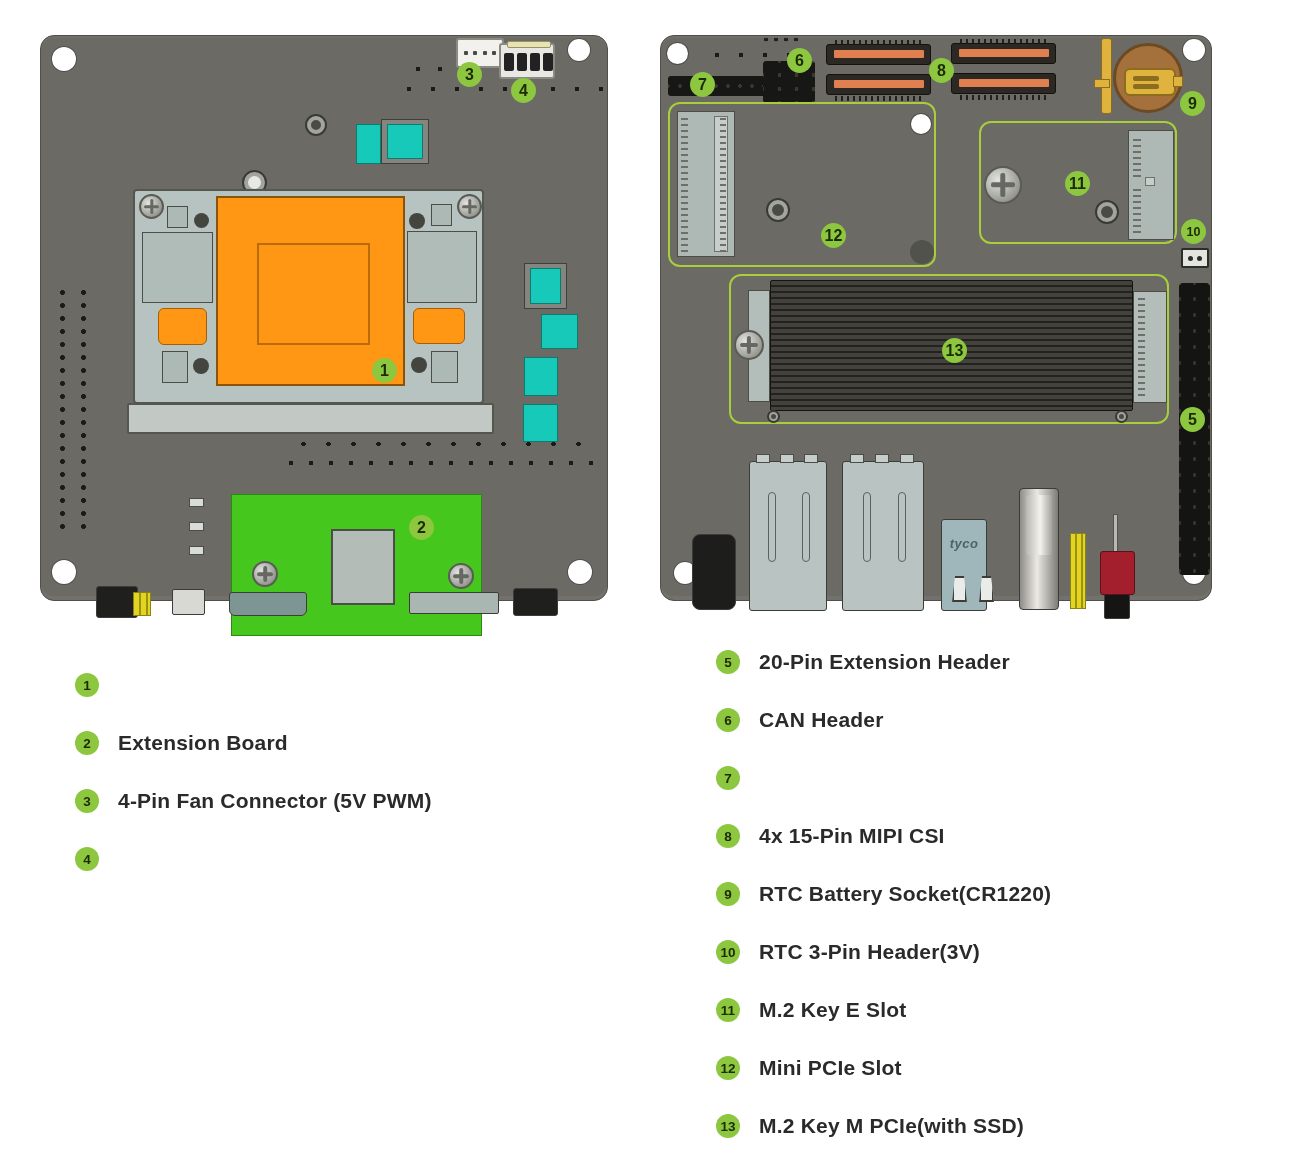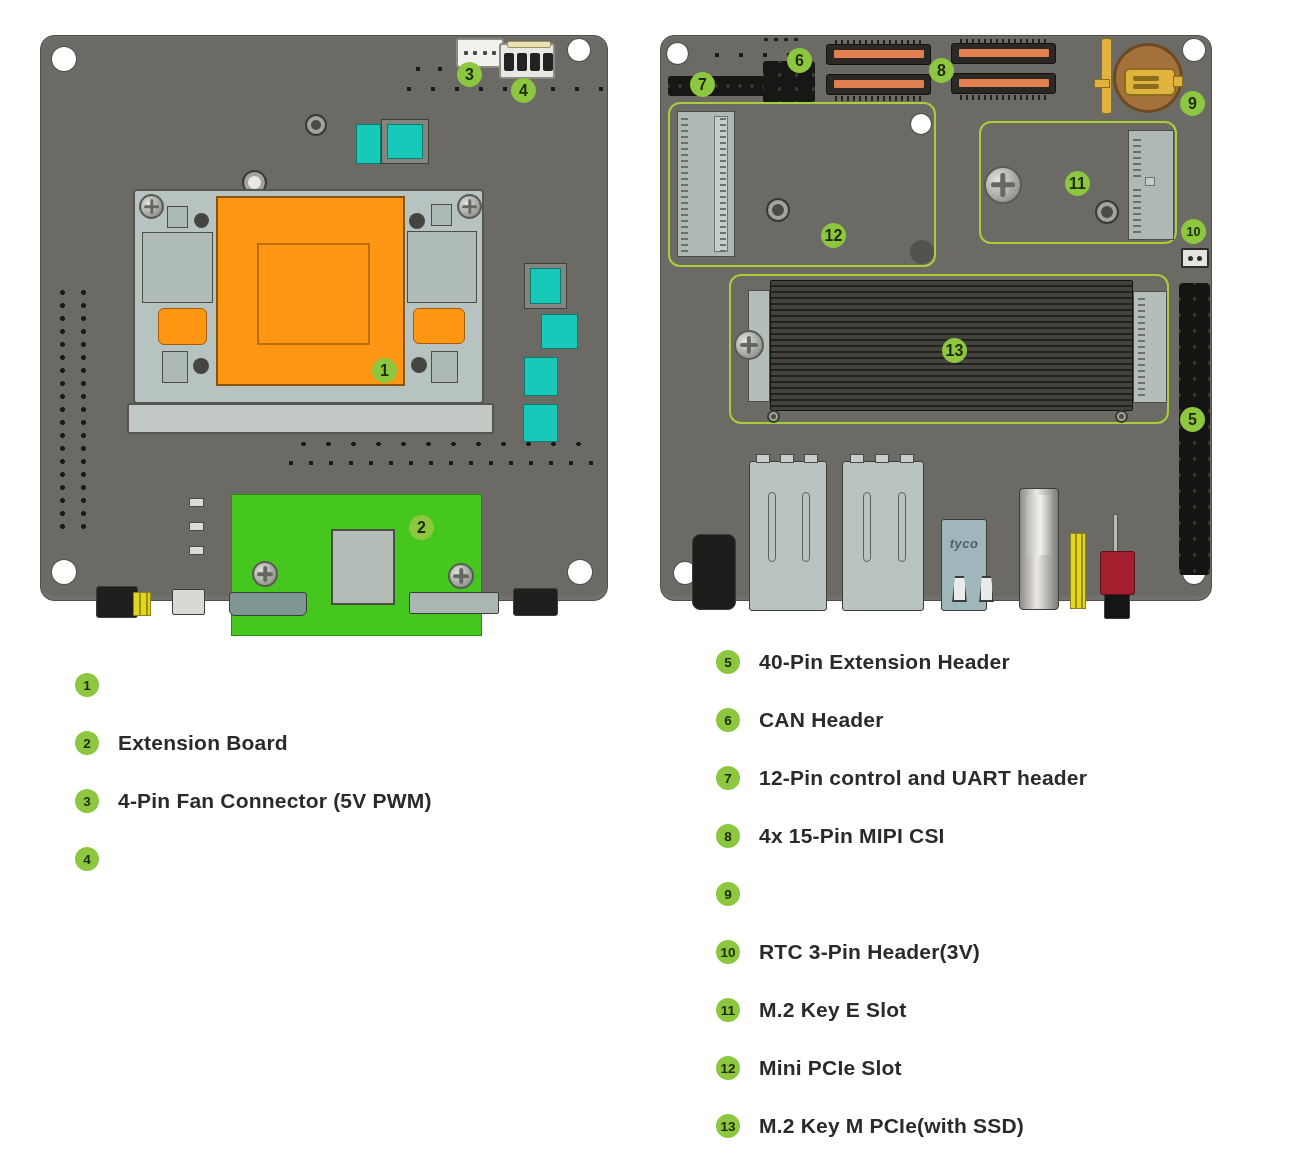--- a/index.html
+++ b/index.html
@@ -278,36 +278,36 @@
     <span class="legend-label">4-Pin Fan Connector (5V PWM)</span>
   </div>
   <div class="legend-row">
     <span class="badge">4</span>
   </div>
 </div>
 
 <div class="legend-col" style="left:716px;top:650px;">
   <div class="legend-row">
     <span class="badge">5</span>
-    <span class="legend-label">40-Pin Extension Header</span>
+    <span class="legend-label">20-Pin Extension Header</span>
   </div>
   <div class="legend-row">
     <span class="badge">6</span>
     <span class="legend-label">CAN Header</span>
   </div>
   <div class="legend-row">
     <span class="badge">7</span>
-    <span class="legend-label">12-Pin control and UART header</span>
   </div>
   <div class="legend-row">
     <span class="badge">8</span>
     <span class="legend-label">4x 15-Pin MIPI CSI</span>
   </div>
   <div class="legend-row">
     <span class="badge">9</span>
+    <span class="legend-label">RTC Battery Socket(CR1220)</span>
   </div>
   <div class="legend-row">
     <span class="badge">10</span>
     <span class="legend-label">RTC 3-Pin Header(3V)</span>
   </div>
   <div class="legend-row">
     <span class="badge">11</span>
     <span class="legend-label">M.2 Key E Slot</span>
   </div>
   <div class="legend-row">

